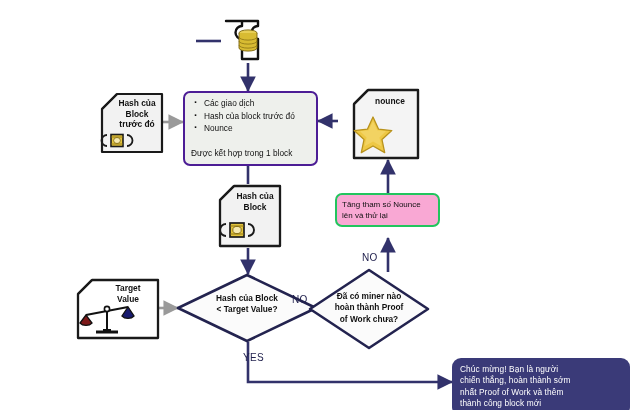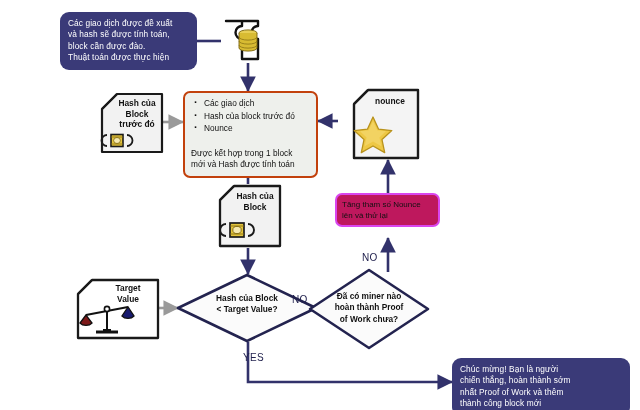--- a/index.html
+++ b/index.html
@@ -21,35 +21,35 @@
     font-size:8.3px;
     line-height:11.4px;
     padding:6px 8px;
     white-space:pre-line;
     letter-spacing:.1px;
   }
 
   
   .procbox{
     background:#eef0ec;
-    border:2px solid #c2410c;
+    border:2px solid #4c1d95;
     border-radius:7px;
     font-size:8.3px;
     line-height:11.6px;
     color:#111;
     padding:5px 6px;
   }
   .procbox ul{margin:0;padding:0 0 0 13px;list-style:none;}
   .procbox li{position:relative;margin:0 0 1px 0;}
   .procbox li:before{content:"·";position:absolute;left:-10px;top:-1px;font-weight:bold;font-size:11px;}
   .procbox .tail{margin-top:13px;}
 
   .smallbox{
-    background:#be185d;
-    border:2px solid #d946ef;
+    background:#f9a8d4;
+    border:2px solid #22c55e;
     border-radius:7px;
     font-size:8px;
     line-height:11px;
     color:#111;
     padding:4px 5px;
     text-align:left;
   }
 
   
   .note{position:absolute;margin-left:12px;}
@@ -117,24 +117,20 @@
 
     <path d="M316,308 L344,308" stroke="#32326b" stroke-width="2.6" fill="none" marker-end="url(#ahNavy)"></path>
 
     <path d="M388,272 L388,238" stroke="#32326b" stroke-width="2.6" fill="none" marker-end="url(#ahNavy)"></path>
 
     <path d="M388,193 L388,160" stroke="#32326b" stroke-width="2.6" fill="none" marker-end="url(#ahNavy)"></path>
 
     <path d="M248,342 L248,382 L452,382" stroke="#32326b" stroke-width="2.6" fill="none" marker-end="url(#ahNavy)"></path>
   </svg>
 
-  <div class="node callout" style="left: 60px; top: 12px; width: 137px; white-space: pre-line;">Các giao dịch được đề xuất
-và hash sẽ được tính toán,
-block cần được đào.
-Thuật toán được thực hiện</div>
 
   <div class="node" style="left:217px;top:16px;width:62px;height:48px;">
     <svg width="62" height="48" viewBox="0 0 62 48">
       <path d="M6,4 L22,4 L22,9 a6,6 0 0 1 0,12 L22,26 L6,26 Z
                M6,4 L6,26 L6,44 L22,44 L22,26" fill="none" stroke="none"></path>
       <path d="M8,5 H24 V10 a6.5,6.5 0 0 0 0,13 V43 H40 V23 a6.5,6.5 0 0 1 0,-13 V5 Z" fill="#ffffff" stroke="#111111" stroke-width="2.4" stroke-linejoin="round" transform="translate(1,0)"></path>
 
       <g transform="translate(21,14)">
         <ellipse cx="10" cy="3" rx="9" ry="3.1" fill="#e8cf55" stroke="#7a6410" stroke-width="0.9"></ellipse>
         <path d="M1,3 V18 a9,3.1 0 0 0 18,0 V3" fill="#d8bb32" stroke="#7a6410" stroke-width="0.9"></path>
@@ -164,21 +160,20 @@
     </div>
   </div>
 
   <div class="node procbox" style="left:183px;top:91px;width:135px;">
     <ul>
       <li>Các giao dịch</li>
       <li>Hash của block trước đó</li>
       <li>Nounce</li>
     </ul>
     <div class="tail">Được kết hợp trong 1 block</div>
-    <div>mới và Hash  được tính toán</div>
   </div>
 
   <div class="note" style="left:340px;top:88px;width:68px;height:72px;">
     <svg width="68" height="72" viewBox="0 0 68 72">
       <path d="M16,2 L66,2 L66,70 L2,70 L2,16 Z" fill="#f4f4f4" stroke="#1a1a1a" stroke-width="2.4" stroke-linejoin="round"></path>
       <path d="M16,2 L2,16" fill="none" stroke="#1a1a1a" stroke-width="2.4"></path>
     </svg>
     <div class="ntext" style="top: 8px; padding-left: 8px; white-space: pre-line;">nounce</div>
     <div class="nicon" style="top:26px;">
       <svg width="42" height="40" viewBox="0 0 42 40">

